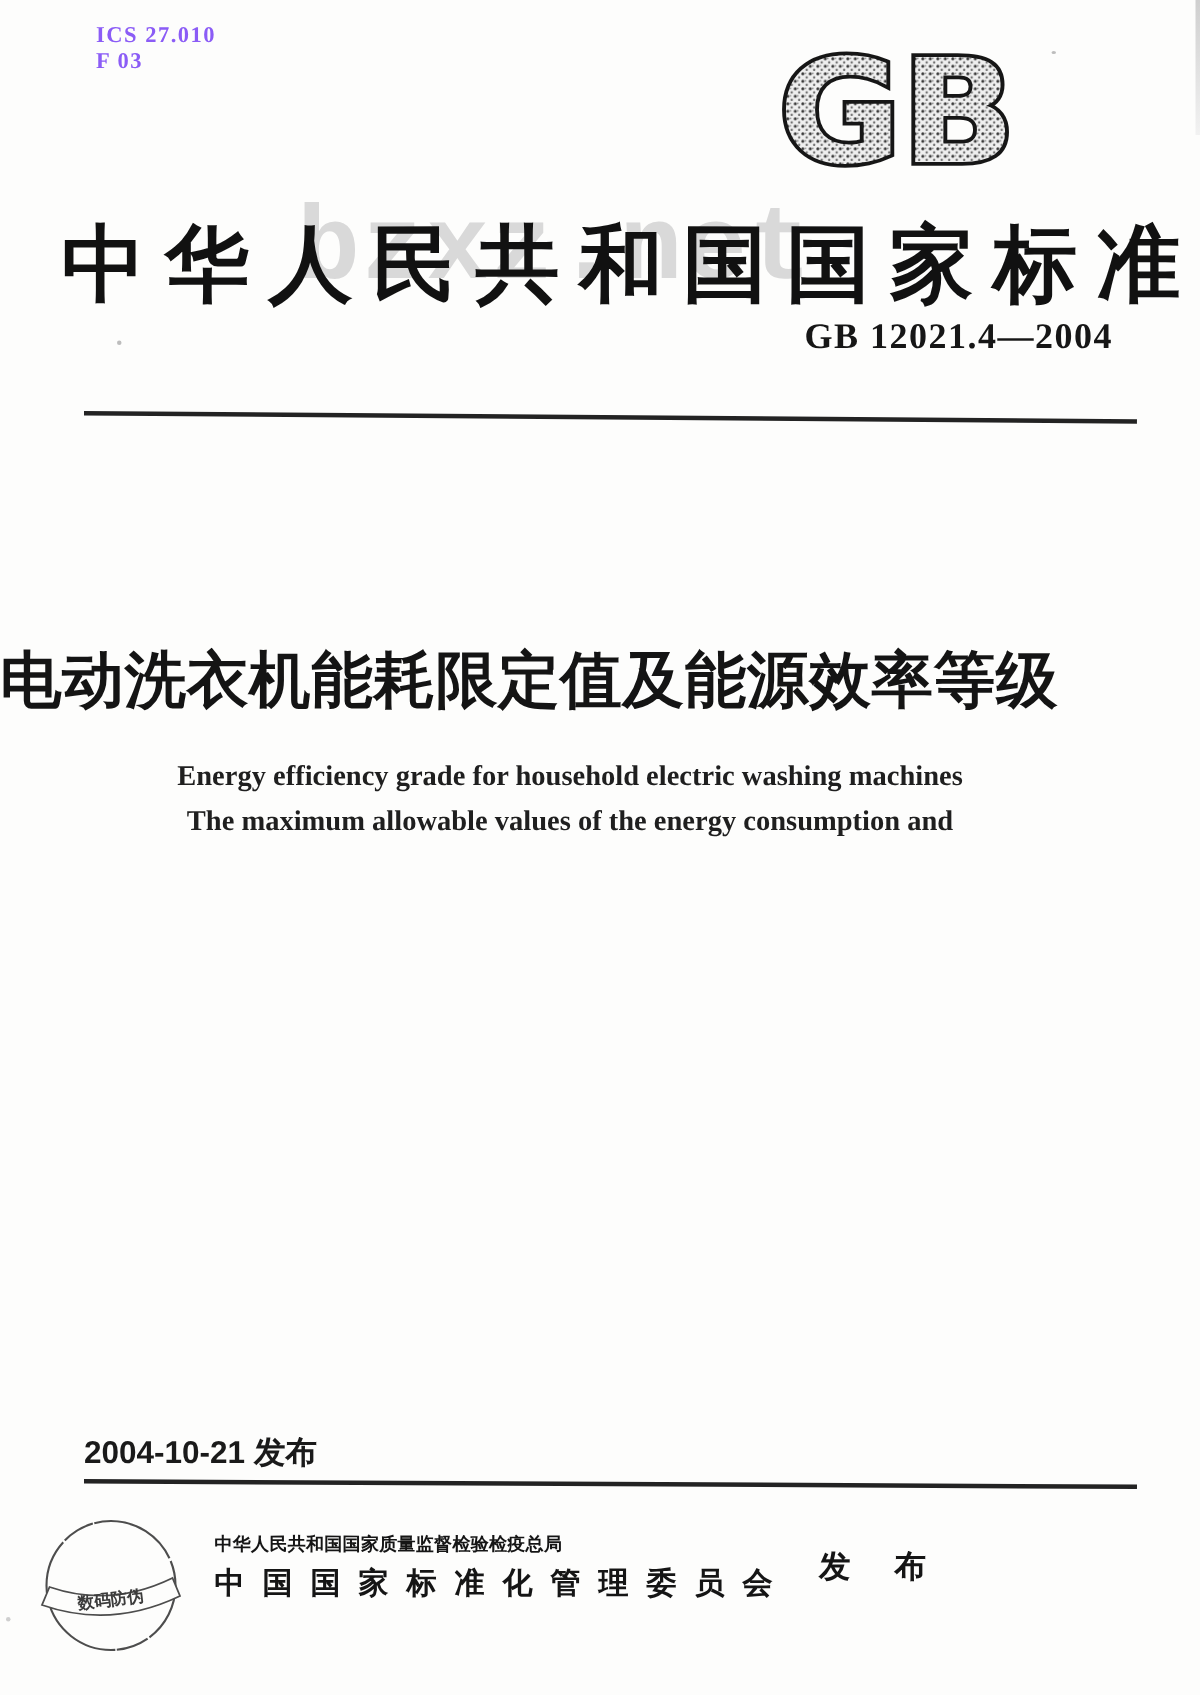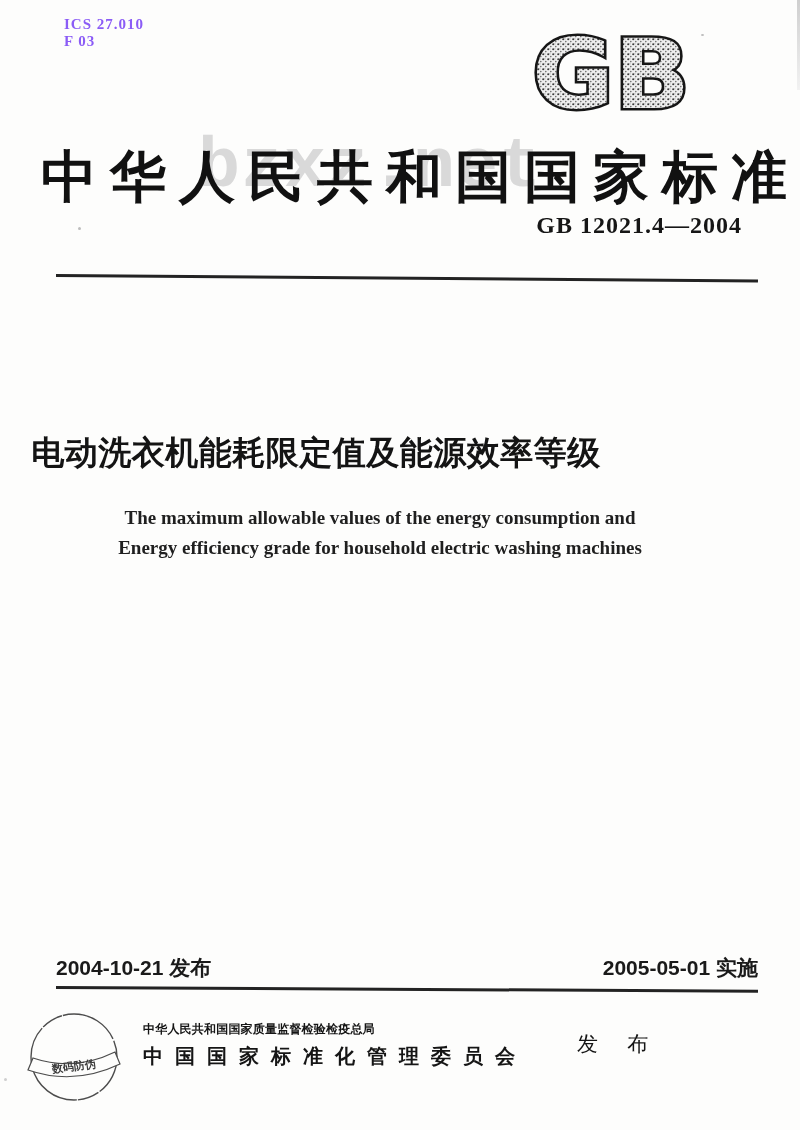--- a/index.html
+++ b/index.html
@@ -13,21 +13,21 @@
     color:#1b1b1b;
   }
   
   .ics{
     position:absolute;left:64px;top:16px;
     font-family:"Liberation Serif", serif;
     font-weight:bold;font-size:15px;line-height:17px;
     letter-spacing:1px;color:#8b5cf6;
   }
   
-  .gb-logo{position:absolute;left:527px;top:28px;width:168px;height:92px;}
+  .gb-logo{position:absolute;left:514px;top:28px;width:168px;height:92px;}
   
   .watermark{
     position:absolute;left:198px;top:128px;z-index:1;
     font-family:Liberation Mono, monospace;
     font-weight:bold;font-size:70px;letter-spacing:1px;
     color:#d9d9d9;user-select:none;
   }
   
   .nat-title{
     position:absolute;left:0;top:130px;width:800px;margin:14px;z-index:2;
@@ -50,21 +50,21 @@
     font-weight:bold;font-size:16.5px;line-height:21px;letter-spacing:0.5px;color:#2a2a2a;
   }
   .rule{position:absolute;left:56px;width:702px;height:3px;background:#232323;}
   .rule-top{top:274px;transform:rotate(0.45deg);transform-origin:left center;}
   .rule-bottom{top:986px;transform:rotate(0.30deg);transform-origin:left center;}
   
   .title-cn{
     position:absolute;left:0;top:427px;width:632px;
     text-align:center;
     font-family:"DejaVu Sans", sans-serif;
-    font-weight:bold;font-size:33px;line-height:52px;
+    font-weight:bold;font-size:41px;line-height:52px;
     letter-spacing:0.5px;color:#141414;white-space:nowrap;
   }
   
   .title-en{
     position:absolute;left:0;top:503px;width:760px;
     text-align:center;
     font-family:"Liberation Serif", serif;
     font-weight:bold;font-size:19px;line-height:30px;color:#1f1f1f;
   }
   
@@ -76,23 +76,23 @@
   }
   
   .issuer{
     position:absolute;left:143px;top:1016px;width:384px;
     font-family:"Liberation Serif", serif;
     font-weight:bold;color:#151515;
   }
   .issuer1{font-size:12px;line-height:27px;letter-spacing:0.2px;white-space:nowrap;}
   .issuer2{font-size:20px;line-height:27px;letter-spacing:12px;margin-right:-12px;white-space:nowrap;}
   .release{
-    position:absolute;left:577px;top:1030px;
+    position:absolute;left:546px;top:1030px;
     font-family:"Liberation Serif", serif;
-    font-weight:normal;font-size:21px;letter-spacing:12px;color:#151515;white-space:nowrap;
+    font-weight:bold;font-size:21px;letter-spacing:12px;color:#151515;white-space:nowrap;
   }
   .stamp{position:absolute;left:24px;top:1010px;width:100px;height:100px;}
   
   .speck{position:absolute;border-radius:50%;background:#bdbdbd;}
   .speck.s1{left:78px;top:227px;width:3px;height:3px;}
   .speck.s2{left:701px;top:34px;width:3px;height:2px;}
   .speck.s3{left:4px;top:1078px;width:3px;height:3px;background:#cfcfcf;}
   .edge-shade{position:absolute;right:0;top:0;width:3px;height:90px;background:linear-gradient(#cfcfcf,#f2f2f2);}
 </style>
 </head>
@@ -125,27 +125,26 @@
 
   <div class="std-block">
     <div class="std-no">GB 12021.4—2004</div>
   </div>
 
   <div class="rule rule-top"></div>
 
   <div class="title-cn">电动洗衣机能耗限定值及能源效率等级</div>
 
   <div class="title-en">
+    <div>Energy efficiency grade for household electric washing machines</div>
     <div>The maximum allowable values of the energy consumption and</div>
-    <div>Energy efficiency grade for household electric washing machines</div>
   </div>
 
   <div class="date-row">
     <span>2004-10-21 发布</span>
-    <span>2005-05-01 实施</span>
   </div>
 
   <div class="rule rule-bottom"></div>
 
   <div class="stamp">
     <svg width="100" height="100" viewBox="0 0 100 100" aria-hidden="true">
       <circle cx="50" cy="47" r="43" fill="none" stroke="#4d4d4d" stroke-width="1.4" stroke-dasharray="40 1.5 22 1 60 2"></circle>
       <path d="M4,60 Q50,76 96,54 L91,42 Q50,62 9,48 Z" fill="#fdfdfc" stroke="#4d4d4d" stroke-width="1.2"></path>
       <text x="50" y="60" text-anchor="middle" font-family="Liberation Sans, sans-serif" font-size="11" font-weight="bold" fill="#3c3c3c" transform="rotate(-7 50 58)">数码防伪</text>
     </svg>

